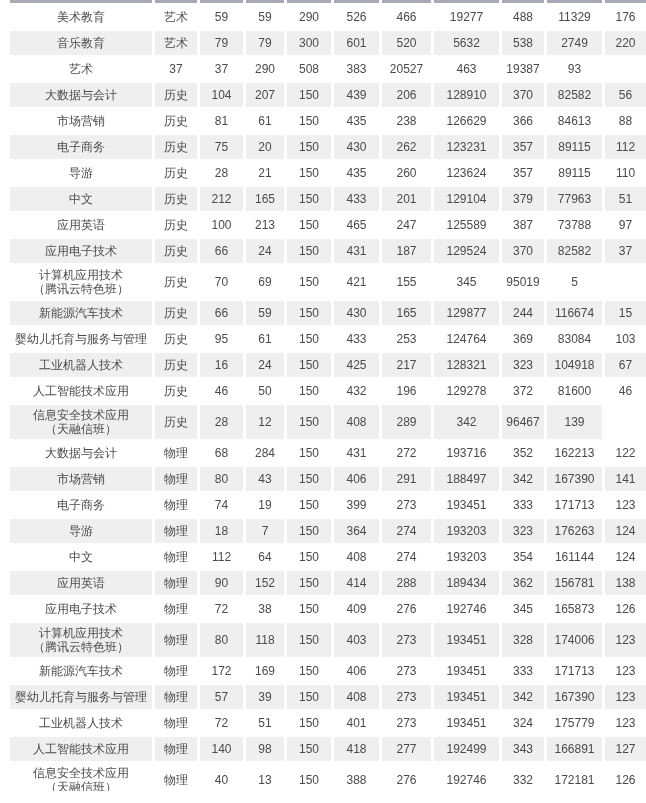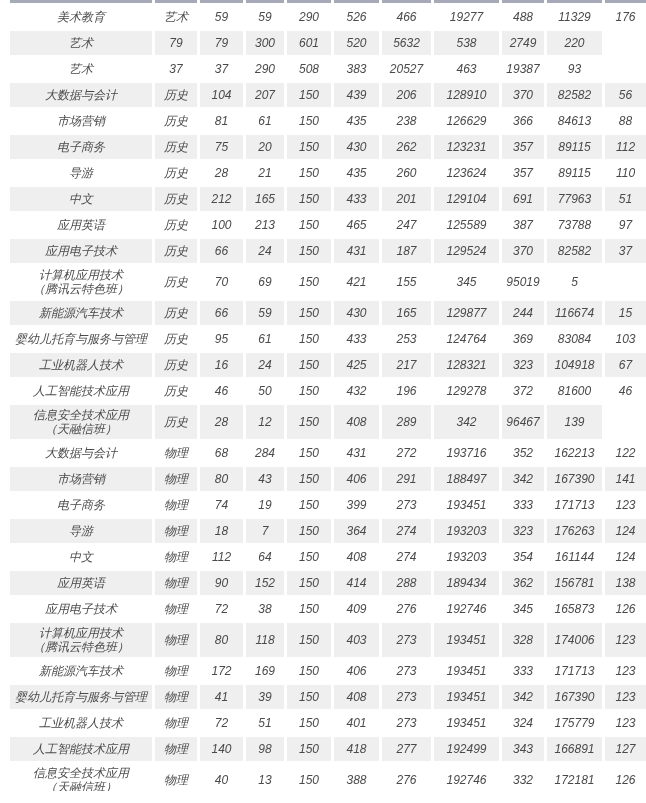--- a/index.html
+++ b/index.html
@@ -10,21 +10,20 @@
     height: 803px;
     overflow: hidden;
     font-family: "Liberation Sans", "DejaVu Sans", sans-serif;
   }
   .page {
     box-sizing: border-box;
     width: 646px;
     height: 791px;
     padding-left: 10px;
     overflow: hidden;
-    font-style: italic;
   }
   .grid-row {
     display: grid;
     grid-template-columns: 142px 42px 43px 38px 44px 45px 49px 65px 42px 55px 41px;
     column-gap: 3px;
     margin-bottom: 2px;
   }
   
   .cutoff-row .cell {
     height: 3px;
@@ -74,20 +73,21 @@
         <div class="cell">59</div>
         <div class="cell">290</div>
         <div class="cell">526</div>
         <div class="cell">466</div>
         <div class="cell">19277</div>
         <div class="cell">488</div>
         <div class="cell">11329</div>
         <div class="cell">176</div>
       </div>
       <div class="grid-row data-row alt">
+        <div class="cell">音乐教育</div>
         <div class="cell">艺术</div>
         <div class="cell">79</div>
         <div class="cell">79</div>
         <div class="cell">300</div>
         <div class="cell">601</div>
         <div class="cell">520</div>
         <div class="cell">5632</div>
         <div class="cell">538</div>
         <div class="cell">2749</div>
         <div class="cell">220</div>
@@ -158,21 +158,21 @@
       </div>
       <div class="grid-row data-row alt">
         <div class="cell">中文</div>
         <div class="cell">历史</div>
         <div class="cell">212</div>
         <div class="cell">165</div>
         <div class="cell">150</div>
         <div class="cell">433</div>
         <div class="cell">201</div>
         <div class="cell">129104</div>
-        <div class="cell">691</div>
+        <div class="cell">379</div>
         <div class="cell">77963</div>
         <div class="cell">51</div>
       </div>
       <div class="grid-row data-row">
         <div class="cell">应用英语</div>
         <div class="cell">历史</div>
         <div class="cell">100</div>
         <div class="cell">213</div>
         <div class="cell">150</div>
         <div class="cell">465</div>
@@ -387,21 +387,21 @@
         <div class="cell">406</div>
         <div class="cell">273</div>
         <div class="cell">193451</div>
         <div class="cell">333</div>
         <div class="cell">171713</div>
         <div class="cell">123</div>
       </div>
       <div class="grid-row data-row alt">
         <div class="cell">婴幼儿托育与服务与管理</div>
         <div class="cell">物理</div>
-        <div class="cell">41</div>
+        <div class="cell">57</div>
         <div class="cell">39</div>
         <div class="cell">150</div>
         <div class="cell">408</div>
         <div class="cell">273</div>
         <div class="cell">193451</div>
         <div class="cell">342</div>
         <div class="cell">167390</div>
         <div class="cell">123</div>
       </div>
       <div class="grid-row data-row">

